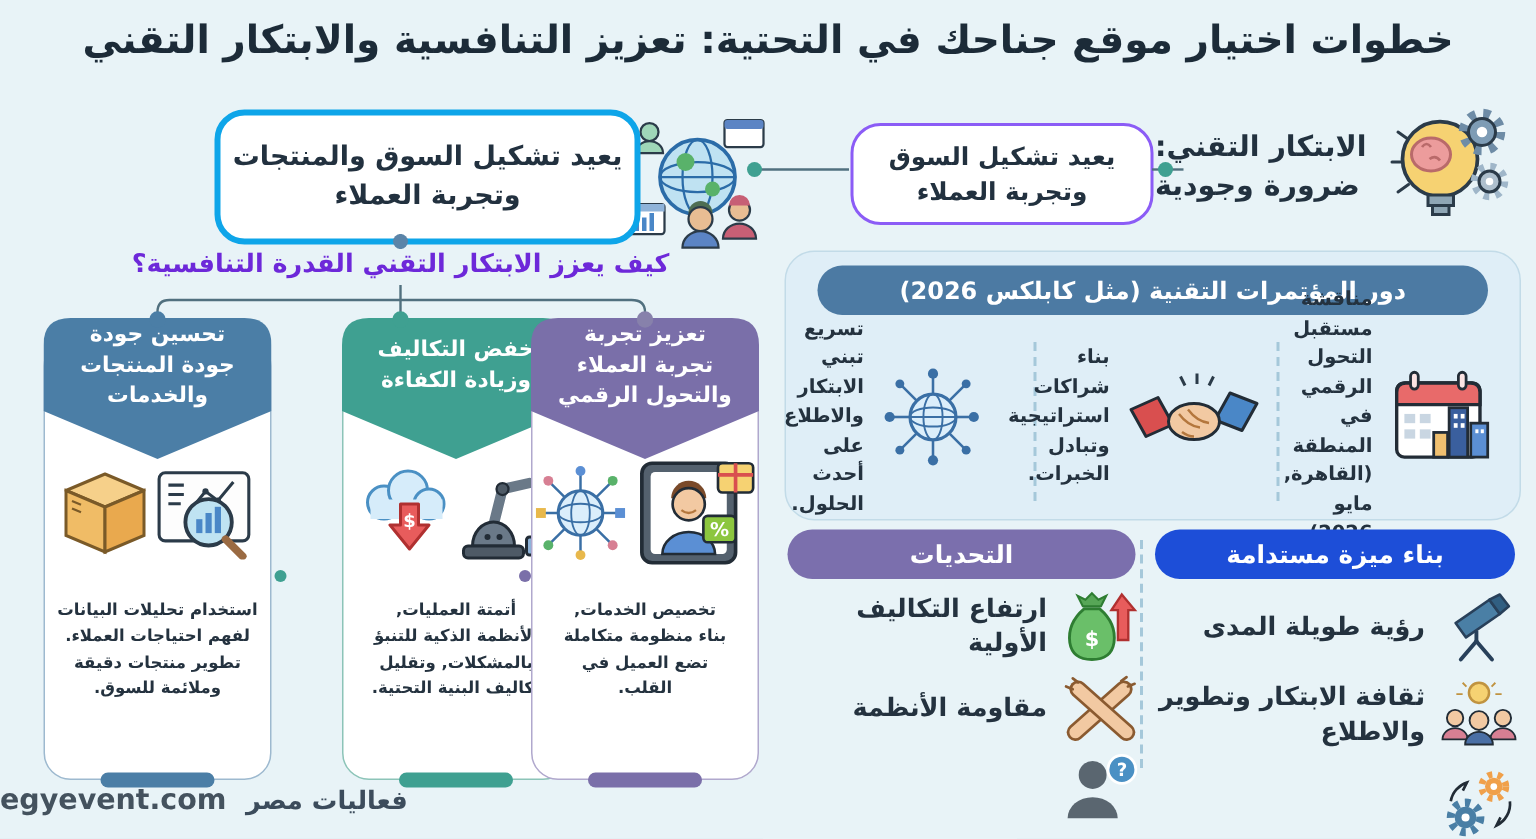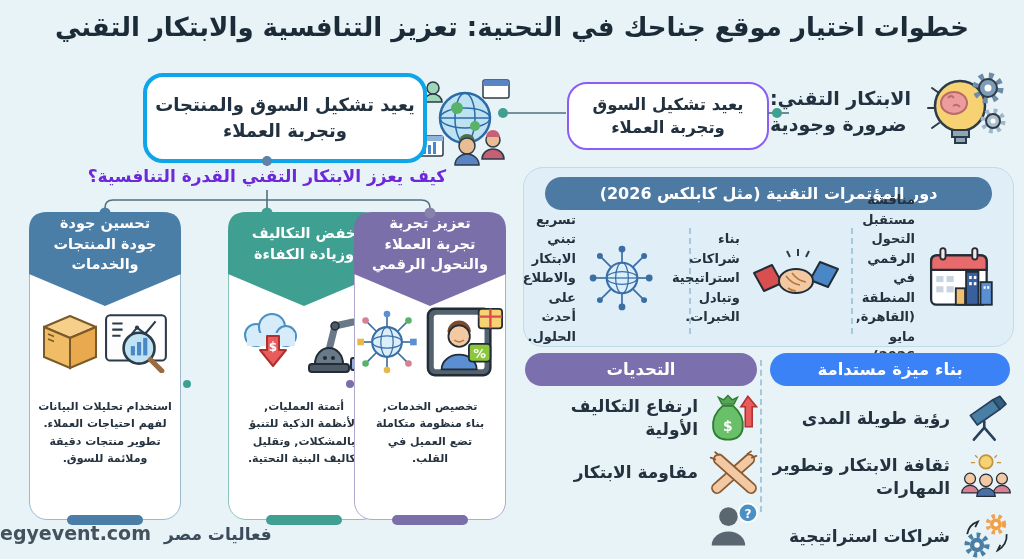--- a/index.html
+++ b/index.html
@@ -29,21 +29,21 @@
   .conf-panel{left:523px;top:167px;width:489px;height:178px;background:#dfeef7;border:1.5px solid #c2dbe8;border-radius:20px;z-index:2;}
   .conf-header{position:absolute;top:9px;left:21px;right:21px;height:33px;background:#4c7aa3;border-radius:17px;display:flex;align-items:center;justify-content:center;color:#fff;font-size:16px;font-weight:bold;}
   .conf-cols{position:absolute;top:48px;left:6px;right:6px;bottom:6px;display:flex;direction:rtl;}
   .conf-col{flex:1;display:flex;flex-direction:row;align-items:center;padding:0 8px;}
   .conf-icon{height:72px;display:flex;align-items:center;justify-content:center;}
   .conf-text{font-size:13px;font-weight:bold;line-height:1.5;text-align:right;width:100%;padding-right:12px;box-sizing:border-box;color:#24323f;}
   .conf-div{position:absolute;top:60px;height:106px;border-left:2px dashed #a5c8da;width:0;}
   
   .sec-pill{height:33px;border-radius:17px;display:flex;align-items:center;justify-content:center;color:#fff;font-size:16.5px;font-weight:bold;z-index:2;}
   .challenges-pill{left:525px;top:353px;width:232px;background:#7b6fad;}
-  .sustain-pill{left:770px;top:353px;width:240px;background:#3b82f6;}
+  .sustain-pill{left:770px;top:353px;width:240px;background:#1d4ed8;}
   .sec-rows{display:flex;flex-direction:column;z-index:2;}
   .challenges-rows{left:523px;top:392px;width:237px;}
   .sustain-rows{left:766px;top:392px;width:246px;}
   .sec-row{display:flex;direction:rtl;align-items:center;gap:10px;margin-bottom:5px;min-height:42px;}
   .sec-row .ricon{width:52px;display:flex;align-items:center;justify-content:center;flex:none;}
   .sec-row .rtext{font-size:17px;font-weight:bold;line-height:1.35;text-align:right;color:#24323f;}
   .vdash{left:760px;top:360px;height:152px;border-left:2px dashed #a5c8da;width:0;z-index:1;}
   
   .footer{top:522px;left:0;width:1016px;text-align:left;direction:rtl;z-index:2;}
   .footer .ar{font-size:17px;font-weight:bold;color:#3c4c5c;margin-left:8px;}
@@ -348,21 +348,21 @@
     <div class="sec-row">
       <span class="ricon">
         <svg width="56" height="46" viewBox="0 0 58 48">
           <line x1="10" y1="42" x2="46" y2="10" stroke="#8a5a30" stroke-width="13" stroke-linecap="round"></line>
           <line x1="10" y1="42" x2="46" y2="10" stroke="#f2c9a2" stroke-width="9" stroke-linecap="round"></line>
           <line x1="48" y1="42" x2="12" y2="10" stroke="#8a5a30" stroke-width="13" stroke-linecap="round"></line>
           <line x1="48" y1="42" x2="12" y2="10" stroke="#f2c9a2" stroke-width="9" stroke-linecap="round"></line>
           <path d="M44,4 l4,-3 M49,8 l5,-2 M12,5 l-4,-3 M8,10 l-5,-2" stroke="#8a5a30" stroke-width="2" stroke-linecap="round"></path>
         </svg>
       </span>
-      <span class="rtext">مقاومة الابتكار</span>
+      <span class="rtext">مقاومة الأنظمة</span>
     </div>
     <div class="sec-row">
       <span class="ricon">
         <svg width="54" height="50" viewBox="0 0 56 52">
           <circle cx="22" cy="17" r="10" fill="#5a6670"></circle>
           <path d="M4,48 a18,15 0 0 1 36,0 z" fill="#5a6670"></path>
           <circle cx="43" cy="13" r="10" fill="#4a90c4" stroke="#ffffff" stroke-width="2"></circle>
           <text x="43" y="18" text-anchor="middle" font-size="13" font-weight="bold" fill="#ffffff" font-family="DejaVu Sans">?</text>
         </svg>
       </span>
@@ -392,36 +392,35 @@
           <path d="M18,3 l3,3 M44,3 l-3,3 M13,12 h5 M44,12 h5" stroke="#c09340" stroke-width="1.5"></path>
           <circle cx="12" cy="31" r="6.5" fill="#f2c9a2" stroke="#222c36" stroke-width="1.5"></circle>
           <path d="M2,48 a10,9 0 0 1 20,0 z" fill="#d77f93" stroke="#222c36" stroke-width="1.5"></path>
           <circle cx="50" cy="31" r="6.5" fill="#f2c9a2" stroke="#222c36" stroke-width="1.5"></circle>
           <path d="M40,48 a10,9 0 0 1 20,0 z" fill="#d77f93" stroke="#222c36" stroke-width="1.5"></path>
           <circle cx="31" cy="33" r="7.5" fill="#f2c9a2" stroke="#222c36" stroke-width="1.5"></circle>
           <path d="M20,52 a11,10 0 0 1 22,0 z" fill="#4a6fa5" stroke="#222c36" stroke-width="1.5"></path>
         </svg>
       </span>
       <span class="rtext pre">ثقافة الابتكار وتطوير
-المهارات</span>
+والاطلاع</span>
     </div>
     <div class="sec-row">
       <span class="ricon">
         <svg width="54" height="52" viewBox="0 0 58 56">
           <path d="M52,26 a18,18 0 0 1 -10,18 l3,-6" fill="none" stroke="#222c36" stroke-width="2"></path>
           <path d="M8,26 a18,18 0 0 1 12,-14 l-3,6" fill="none" stroke="#222c36" stroke-width="2"></path>
           <circle cx="40" cy="15" r="9" fill="none" stroke="#f0a04a" stroke-width="5" stroke-dasharray="3.5 4"></circle>
           <circle cx="40" cy="15" r="6.5" fill="#f0a04a"></circle>
           <circle cx="40" cy="15" r="2.5" fill="#ffffff"></circle>
           <circle cx="19" cy="38" r="11" fill="none" stroke="#4a7fa5" stroke-width="6" stroke-dasharray="4 4.5"></circle>
           <circle cx="19" cy="38" r="8" fill="#4a7fa5"></circle>
           <circle cx="19" cy="38" r="3" fill="#ffffff"></circle>
         </svg>
       </span>
-      <span class="rtext">شراكات استراتيجية</span>
     </div>
   </div>
 
   <div class="abs footer">
     <span class="ar">فعاليات مصر</span>
     <span class="site">egyevent.com</span>
   </div>
 
   <svg class="abs connectors" width="1024" height="559" viewBox="0 0 1024 559">
     <g stroke="#51707f" stroke-width="1.6" fill="none">

